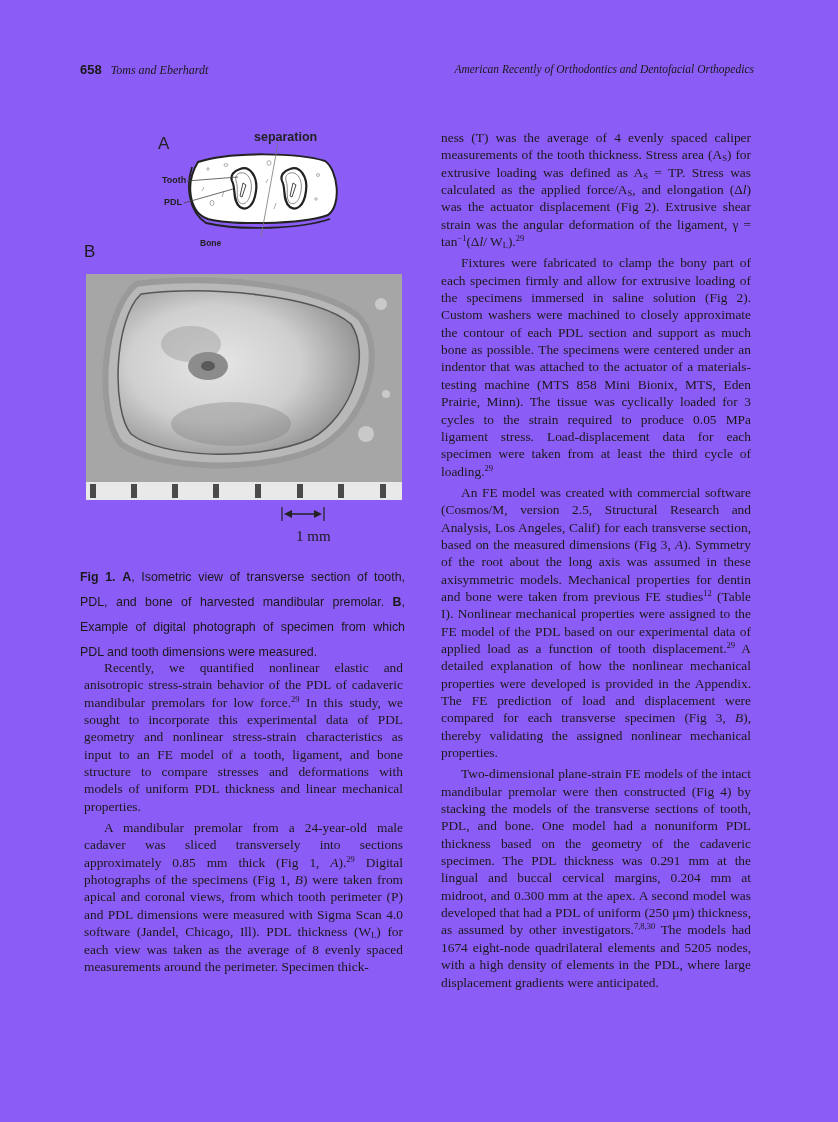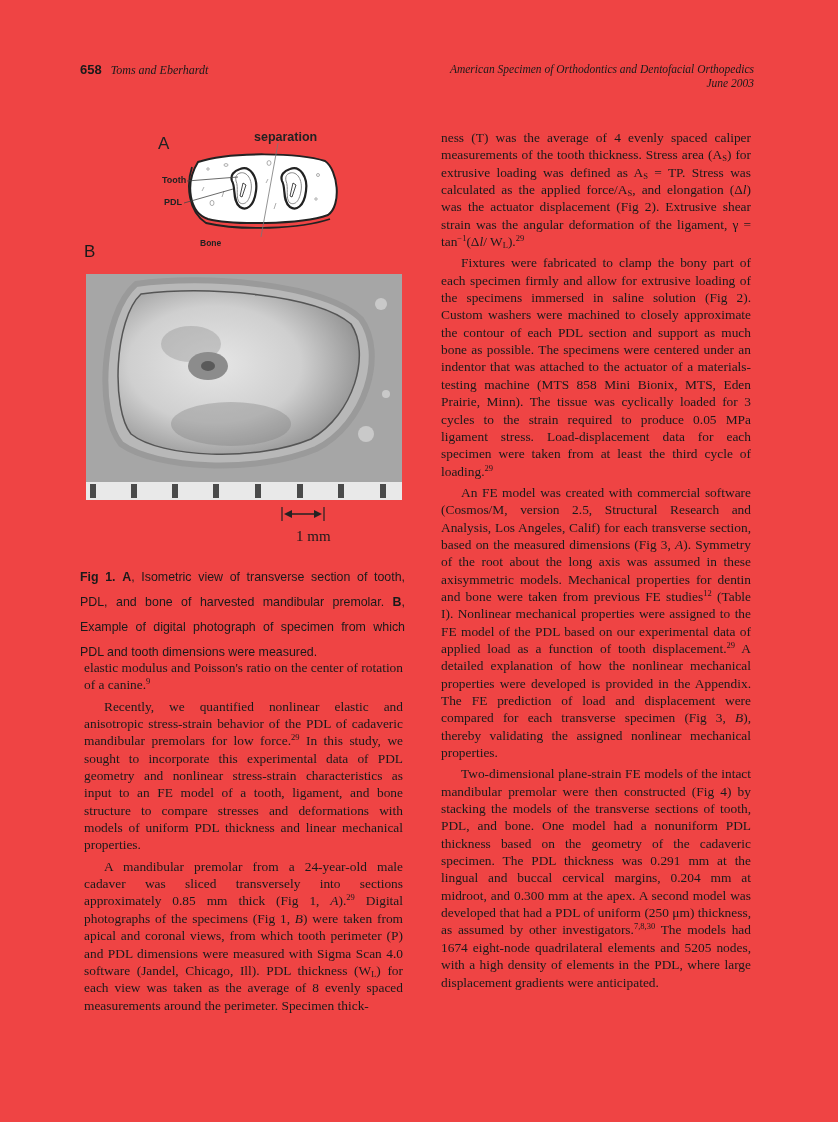--- a/index.html
+++ b/index.html
@@ -1,17 +1,17 @@
 <!DOCTYPE html>
 <html><head>
 <meta charset="utf-8">
 <style>
   html, body { margin:0; padding:0; background:#ffffff; }
   body { width:838px; height:1122px; position:relative; overflow:hidden; color:#1a1a1a; }
-  .page { position:absolute; left:0; top:0; width:838px; height:1122px; background:#ef4444; }
+  .page { position:absolute; left:0; top:0; width:838px; height:1122px; background:#8b5cf6; }
 
   .hdr-left { position:absolute; left:80px; top:62px; font-family:"Liberation Serif", serif; font-size:12px; }
   .hdr-left .pg { font-family:"Liberation Sans", sans-serif; font-weight:bold; font-size:13px; margin-right:6px; }
   .hdr-left .auth { font-style:italic; }
   .hdr-right { position:absolute; right:84px; top:62px; font-family:"Liberation Serif", serif; font-style:italic; font-size:11.5px; text-align:right; line-height:14px; }
 
   .col { position:absolute; font-family:"Liberation Serif", serif; font-size:13.4px; line-height:17.35px; text-align:justify; }
   .col p { margin:4px; }
   .col p.ind { text-indent:20px; }
   .col-left-text { left:80px; top:655px; width:327px; }
@@ -33,22 +33,21 @@
 </head>
 <body>
 
 <div class="page">
 
   <div class="hdr-left">
     <span class="pg">658</span>
     <span class="auth">Toms and Eberhardt</span>
   </div>
   <div class="hdr-right">
-    <div>American Specimen of Orthodontics and Dentofacial Orthopedics</div>
-    <div>June 2003</div>
+    <div>American Recently of Orthodontics and Dentofacial Orthopedics</div>
   </div>
 
   <div class="figA">
     <svg width="330" height="125" viewBox="0 0 330 125">
       <text x="78" y="24" font-family="Liberation Sans, sans-serif" font-size="17" fill="#222">A</text>
       <text x="174" y="16" font-family="Liberation Sans, sans-serif" font-size="12.5" font-weight="bold" fill="#222">separation</text>
 
       <path d="M118,37 C150,26 220,28 245,36 C258,45 262,80 248,90 C220,100 150,100 128,94 C110,88 104,60 118,37 Z" fill="#fff" stroke="#222" stroke-width="2"></path>
       <path d="M112,42 C106,60 108,86 126,98 C160,106 220,104 250,94" fill="none" stroke="#222" stroke-width="1.8"></path>
 
@@ -134,21 +133,20 @@
     </svg>
   </div>
   <div class="scale-label">1 mm</div>
 
   <div class="caption">
     <b>Fig 1.</b>
     <b>A</b><span>, Isometric view of transverse section of tooth, PDL, and bone of harvested mandibular premolar. </span><b>B</b><span>, Example of digital photograph of specimen from which PDL and tooth dimensions were measured.</span>
   </div>
 
   <div class="col col-left-text">
-    <p><span>elastic modulus and Poisson's ratio on the center of rotation of a canine.</span><sup>9</sup></p>
     <p class="ind"><span>Recently, we quantified nonlinear elastic and anisotropic stress-strain behavior of the PDL of cadaveric mandibular premolars for low force.</span><sup>29</sup><span> In this study, we sought to incorporate this experimental data of PDL geometry and nonlinear stress-strain characteristics as input to an FE model of a tooth, ligament, and bone structure to compare stresses and deformations with models of uniform PDL thickness and linear mechanical properties.</span></p>
     <p class="ind"><span>A mandibular premolar from a 24-year-old male cadaver was sliced transversely into sections approximately 0.85 mm thick (Fig 1, </span><i>A</i><span>).</span><sup>29</sup><span> Digital photographs of the specimens (Fig 1, </span><i>B</i><span>) were taken from apical and coronal views, from which tooth perimeter (P) and PDL dimensions were measured with Sigma Scan 4.0 software (Jandel, Chicago, Ill). PDL thickness (W</span><sub>L</sub><span>) for each view was taken as the average of 8 evenly spaced measurements around the perimeter. Specimen thick-</span></p>
   </div>
 
   <div class="col col-right">
     <p><span>ness (T) was the average of 4 evenly spaced caliper measurements of the tooth thickness. Stress area (A</span><sub>S</sub><span>) for extrusive loading was defined as A</span><sub>S</sub><span> = TP. Stress was calculated as the applied force/A</span><sub>S</sub><span>, and elongation (Δ</span><i>l</i><span>) was the actuator displacement (Fig 2). Extrusive shear strain was the angular deformation of the ligament, γ = tan</span><sup>−1</sup><span>(Δ</span><i>l</i><span>/ W</span><sub>L</sub><span>).</span><sup>29</sup></p>
     <p class="ind"><span>Fixtures were fabricated to clamp the bony part of each specimen firmly and allow for extrusive loading of the specimens immersed in saline solution (Fig 2). Custom washers were machined to closely approximate the contour of each PDL section and support as much bone as possible. The specimens were centered under an indentor that was attached to the actuator of a materials-testing machine (MTS 858 Mini Bionix, MTS, Eden Prairie, Minn). The tissue was cyclically loaded for 3 cycles to the strain required to produce 0.05 MPa ligament stress. Load-displacement data for each specimen were taken from at least the third cycle of loading.</span><sup>29</sup></p>
     <p class="ind"><span>An FE model was created with commercial software (Cosmos/M, version 2.5, Structural Research and Analysis, Los Angeles, Calif) for each transverse section, based on the measured dimensions (Fig 3, </span><i>A</i><span>). Symmetry of the root about the long axis was assumed in these axisymmetric models. Mechanical properties for dentin and bone were taken from previous FE studies</span><sup>12</sup><span> (Table I). Nonlinear mechanical properties were assigned to the FE model of the PDL based on our experimental data of applied load as a function of tooth displacement.</span><sup>29</sup><span> A detailed explanation of how the nonlinear mechanical properties were developed is provided in the Appendix. The FE prediction of load and displacement were compared for each transverse specimen (Fig 3, </span><i>B</i><span>), thereby validating the assigned nonlinear mechanical properties.</span></p>
     <p class="ind"><span>Two-dimensional plane-strain FE models of the intact mandibular premolar were then constructed (Fig 4) by stacking the models of the transverse sections of tooth, PDL, and bone. One model had a nonuniform PDL thickness based on the geometry of the cadaveric specimen. The PDL thickness was 0.291 mm at the lingual and buccal cervical margins, 0.204 mm at midroot, and 0.300 mm at the apex. A second model was developed that had a PDL of uniform (250 μm) thickness, as assumed by other investigators.</span><sup>7,8,30</sup><span> The models had 1674 eight-node quadrilateral elements and 5205 nodes, with a high density of elements in the PDL, where large displacement gradients were anticipated.</span></p>
   </div>

